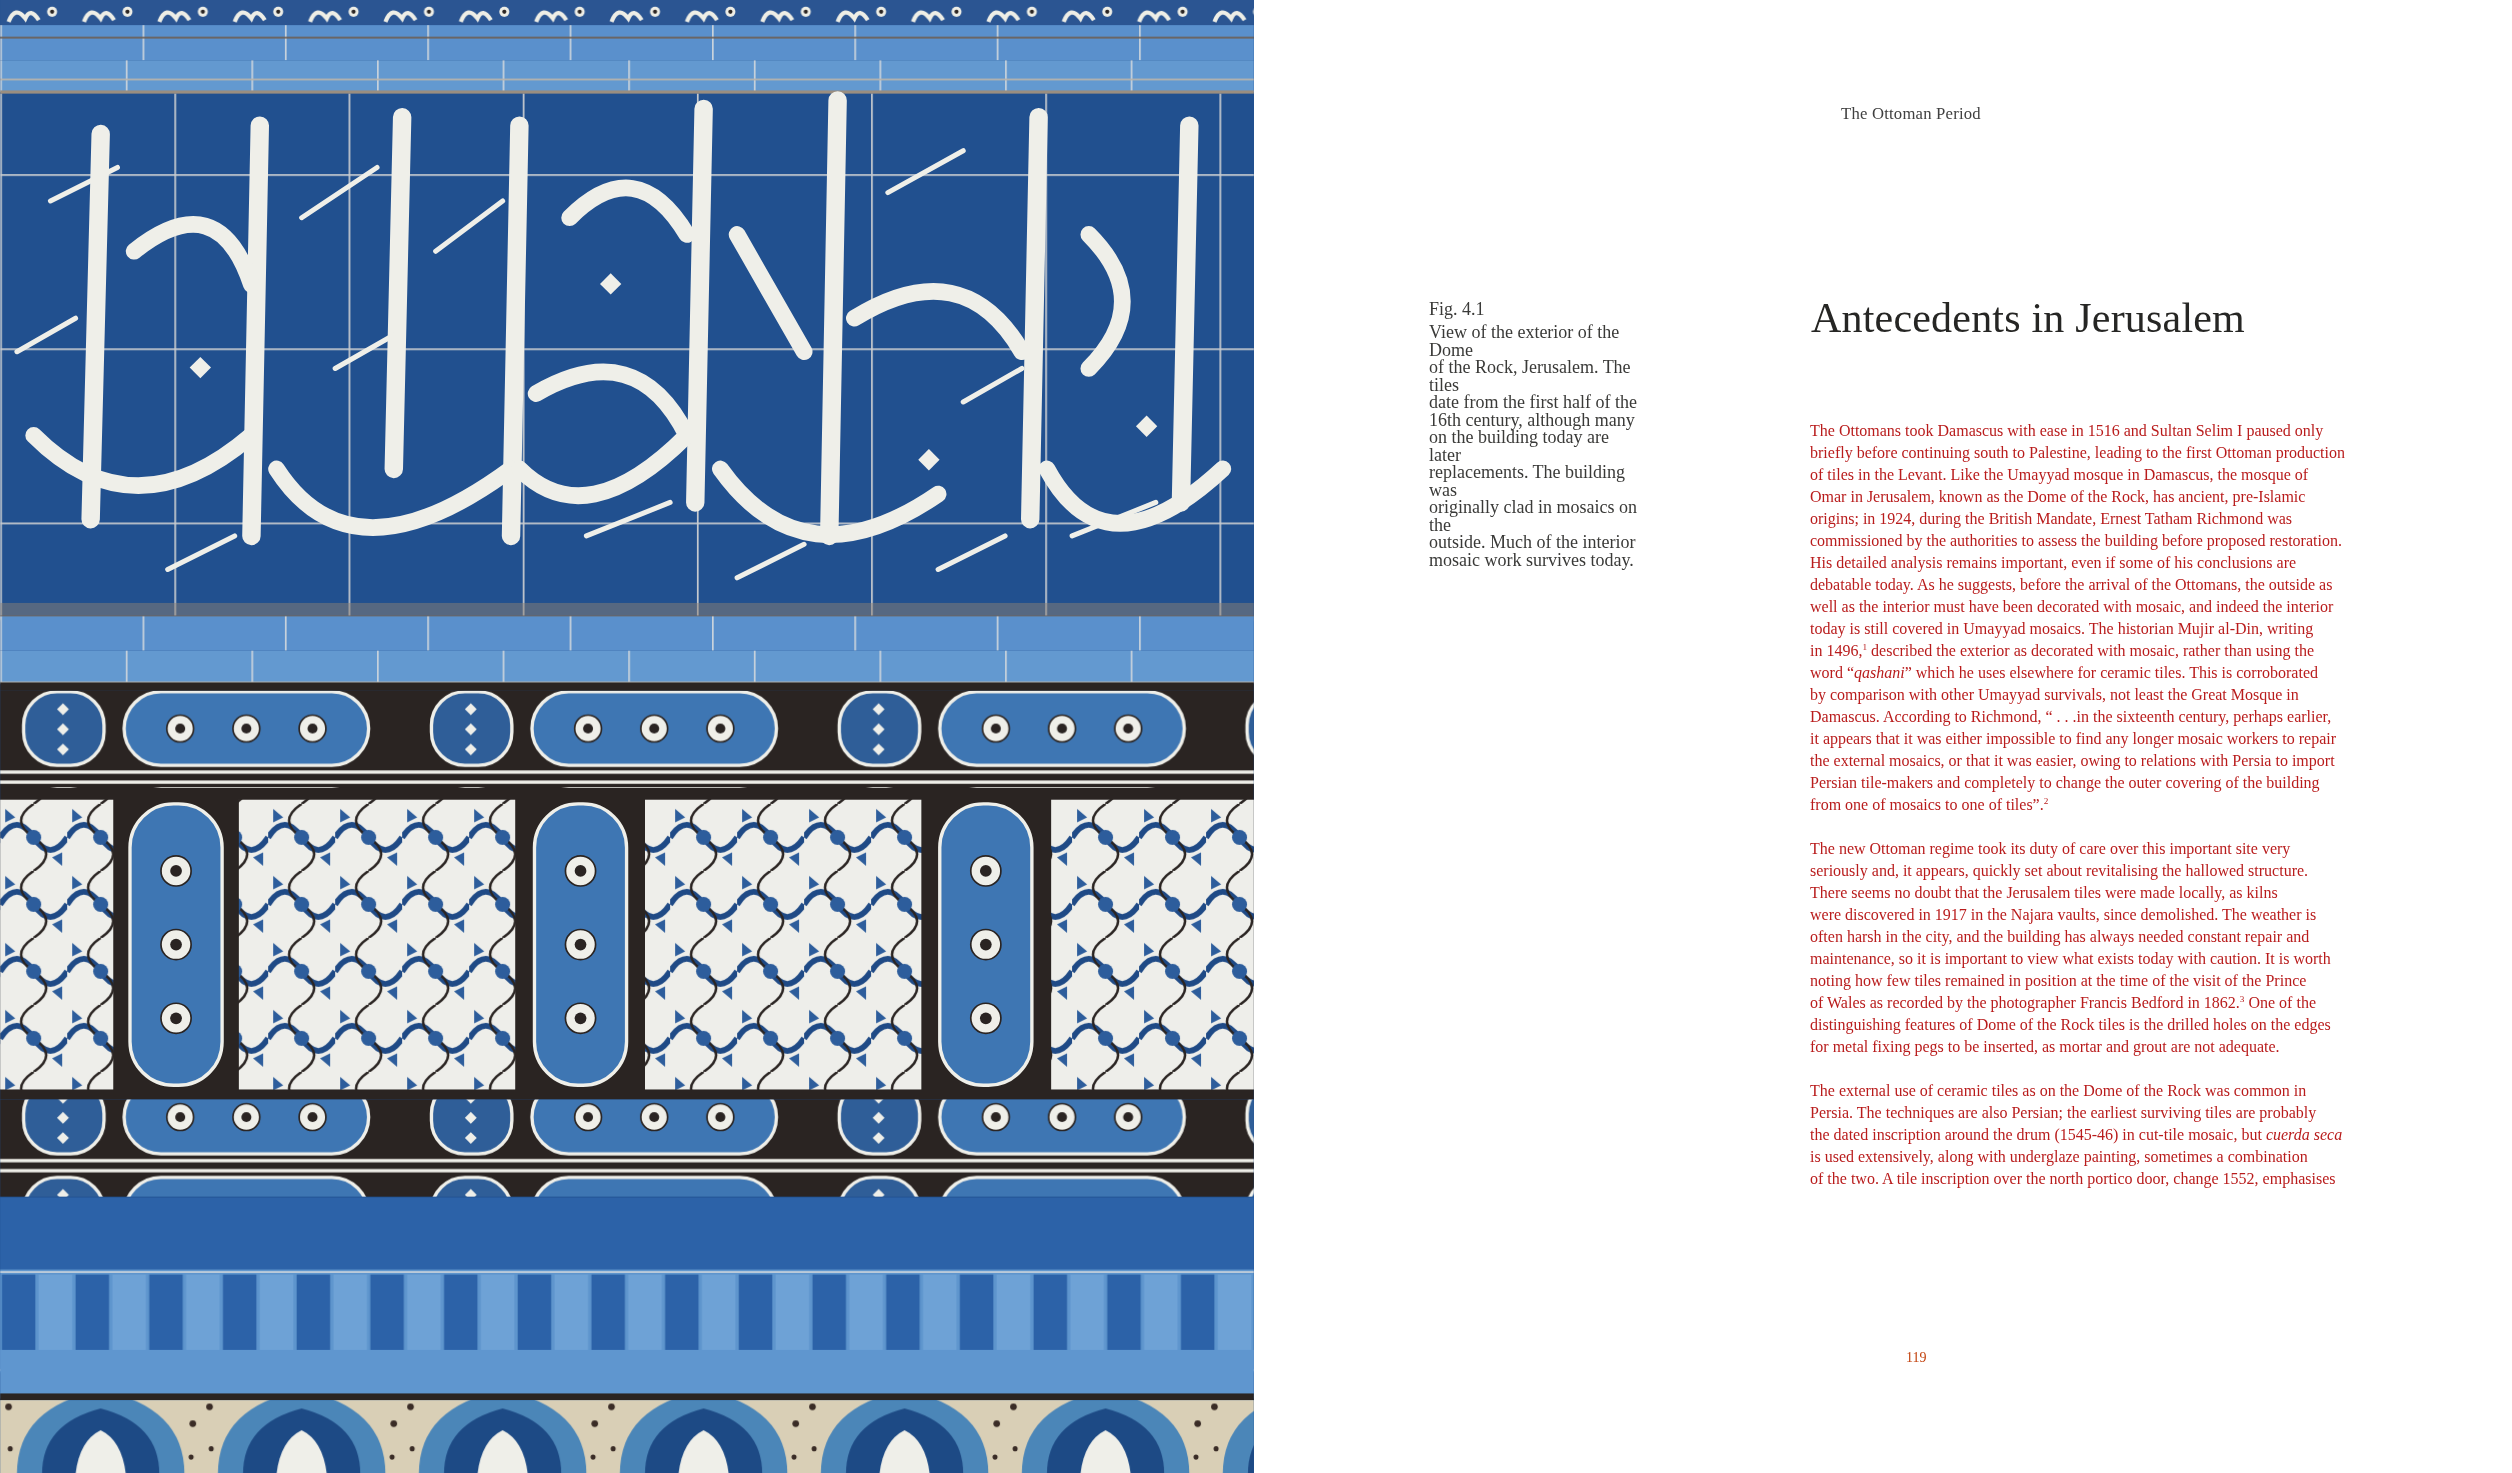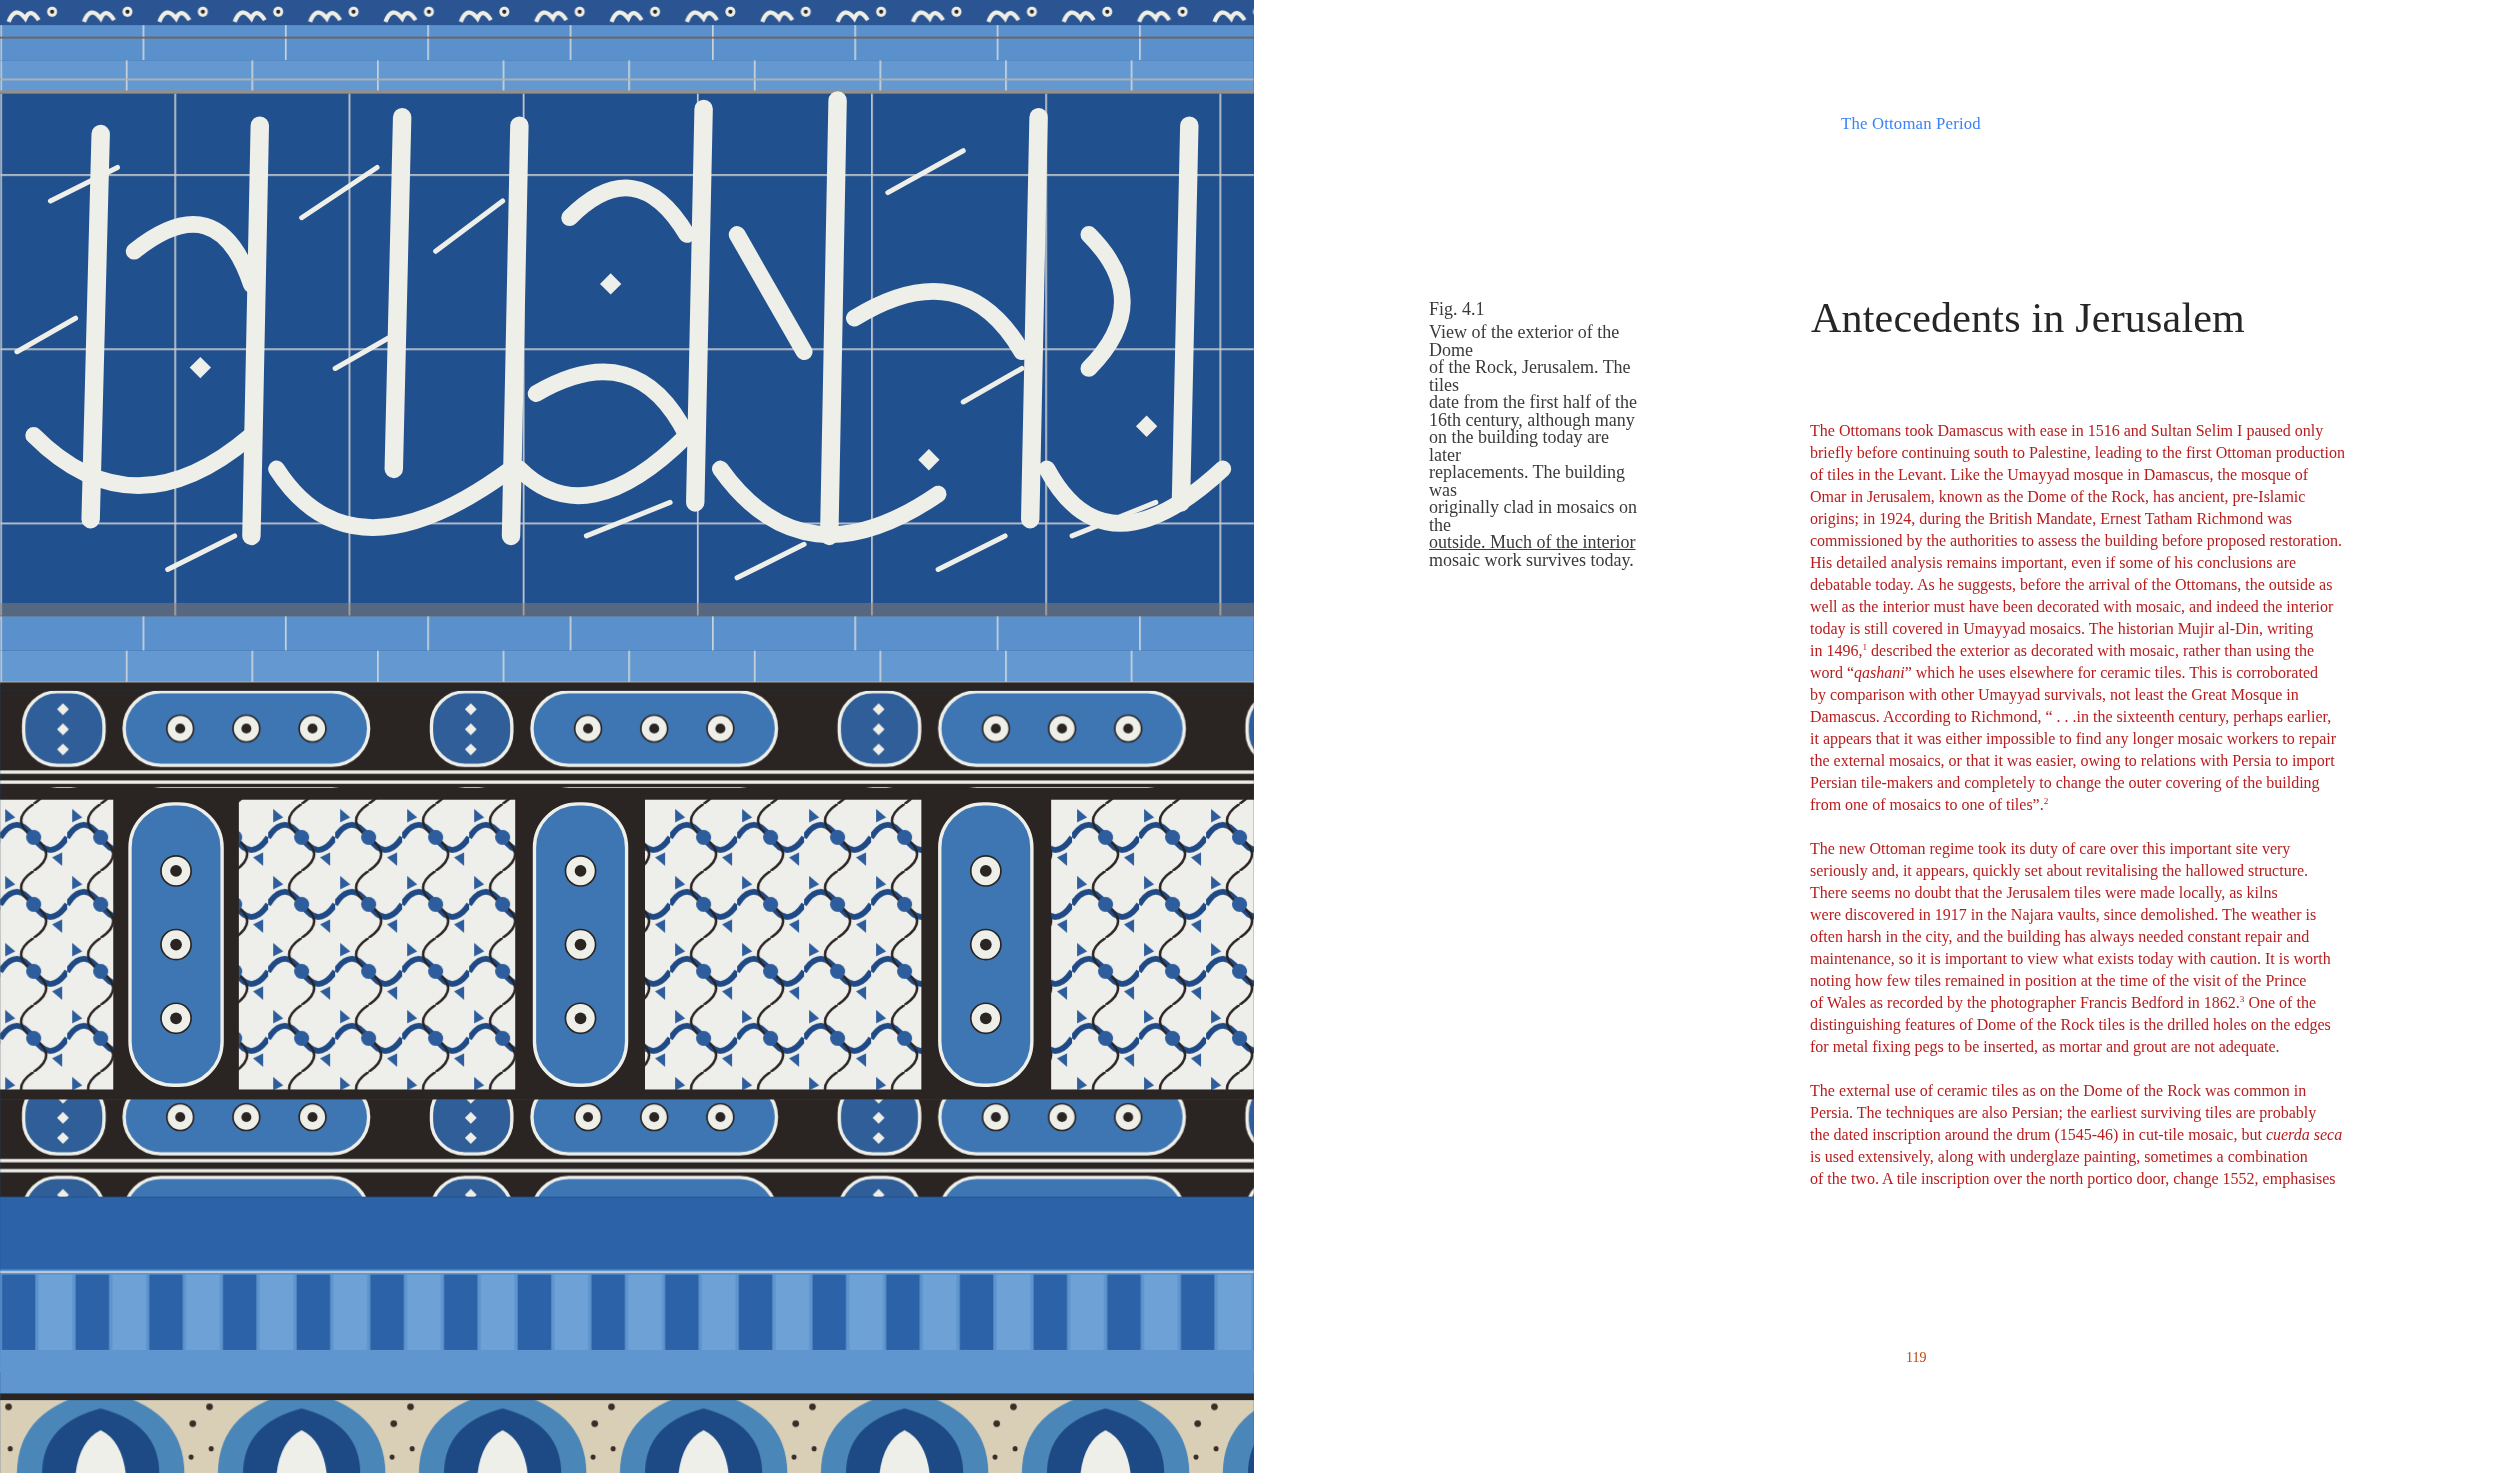--- a/index.html
+++ b/index.html
@@ -4,21 +4,21 @@
 <style>
   html, body { margin:0; padding:0; background:#ffffff; }
   body { width:2512px; height:1473px; position:relative; overflow:hidden; font-family:"Liberation Serif", "DejaVu Serif", serif; color:#1d1d1b; }
   .spread { position:absolute; inset:0; width:2512px; height:1473px; }
 
   
   .photo { position:absolute; left:0; top:0; width:1254px; height:1473px; overflow:hidden; background:#1f4f8f; }
   .photo svg { display:block; width:1254px; height:1473px; }
 
   
-  .running-head { position:absolute; left:1841px; top:114px; font-size:16.7px; letter-spacing:0.2px; color:#3b82f6; }
+  .running-head { position:absolute; left:1841px; top:104px; font-size:16.7px; letter-spacing:0.2px; color:#404040; }
   .caption { position:absolute; left:1429px; top:301px; width:209px; font-size:18px; line-height:17.5px; color:#3a3a38; }
   .caption .fig { display:block; margin-bottom:5.9px; }
   .caption .cap-body { display:block; }
   .heading { position:absolute; left:1811px; top:294px; font-size:42px; font-weight:normal; margin:0; color:#262624; letter-spacing:0.2px;text-align:center; }
   .body { position:absolute; left:1810px; top:420px; width:611px; font-size:16px; line-height:22px; color:#b91c1c; }
   .body p { margin:0 0 22px 0; }
   .body .line { display:block; white-space:nowrap; }
   .body sup { font-size:9.2px; line-height:0; vertical-align:super; }
   .body em { font-style:italic; }
   .folio { position:absolute; left:1906px; top:1350px; font-size:14px; color:#c2410c; }
@@ -211,21 +211,21 @@
   <div class="caption">
     <span class="fig">Fig. 4.1</span>
     <span class="cap-body" id="caption-body">
         <span style="display: block;">View of the exterior of the Dome</span>
         <span style="display: block;">of the Rock, Jerusalem. The tiles</span>
         <span style="display: block;">date from the first half of the</span>
         <span style="display: block;">16th century, although many</span>
         <span style="display: block;">on the building today are later</span>
         <span style="display: block;">replacements. The building was</span>
         <span style="display: block;">originally clad in mosaics on the</span>
-        <span style="display: block; text-decoration: underline;">outside. Much of the interior</span>
+        <span style="display: block;">outside. Much of the interior</span>
         <span style="display: block;">mosaic work survives today.</span>
       </span>
   </div>
 
   <h1 class="heading">Antecedents in Jerusalem</h1>
 
   <div class="body" id="body-text">
       <p>
         <span class="line">The Ottomans took Damascus with ease in 1516 and Sultan Selim I paused only</span>
         <span class="line">briefly before continuing south to Palestine, leading to the first Ottoman production</span>

